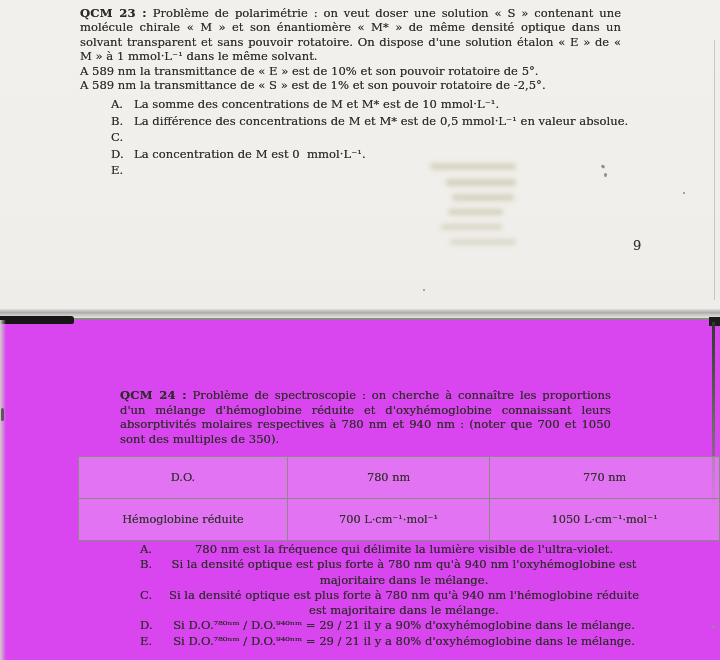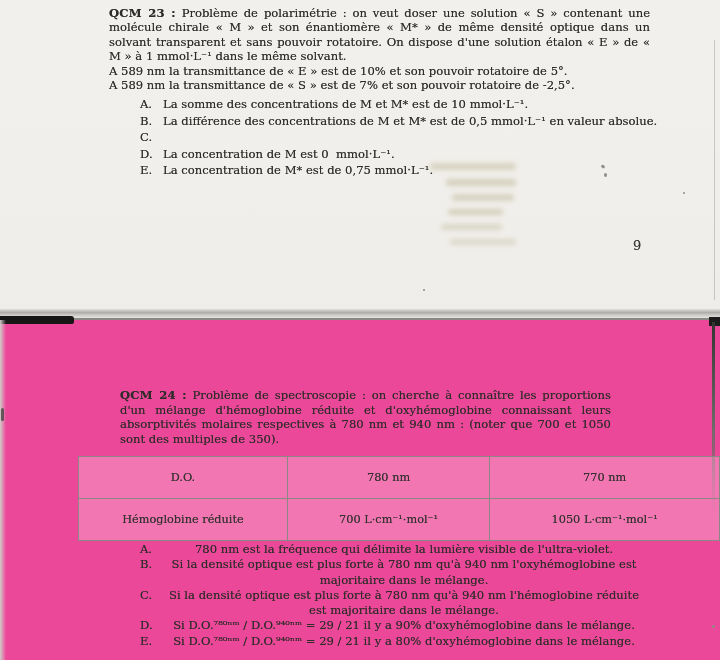--- a/index.html
+++ b/index.html
@@ -6,21 +6,21 @@
   .screen{
     position:relative;width:720px;height:660px;overflow:hidden;
     background:#edebe7;
     font-family:"DejaVu Serif","DejaVu Sans",serif;
     color:#2e2c29;
     text-shadow:0 0 .4px rgba(46,44,41,.65);
   }
   
   .page-top{position:absolute;left:0;top:0;width:720px;height:311px;
     background:linear-gradient(180deg,#f2f0ec 0%,#f1efeb 60%,#efede9 100%);}
-  .q23{position:absolute;left:109px;top:6px;width:541px;font-size:11.6px;line-height:14.4px;}
+  .q23{position:absolute;left:80px;top:6px;width:541px;font-size:11.6px;line-height:14.4px;}
   .q-intro{margin:0;text-align:justify;}
   .q-head{font-weight:bold;letter-spacing:.2px;}
   .stmt{white-space:nowrap;}
   .opts-23{margin-top:4px;padding-left:31px;}
   .opt{display:flex;align-items:flex-start;}
   .opts-23 .opt{line-height:16.4px;}
   .opt-letter{flex:none;width:23px;}
   .opts-23 .opt-text{white-space:nowrap;}
   .page-number{position:absolute;left:633px;top:238px;font-size:13px;color:#3a3834;}
   
@@ -37,21 +37,21 @@
   .sp1{left:601px;top:165px;width:4px;height:3px;transform:rotate(40deg);}
   .sp2{left:604px;top:173px;width:3px;height:4px;}
   .sp3{left:683px;top:192px;width:2px;height:2px;}
   .sp4{left:423px;top:289px;width:2px;height:2px;}
   .top-right-edge{position:absolute;left:714px;top:40px;width:1px;height:260px;background:rgba(150,148,144,.45);}
   
   .page-split{position:absolute;left:0;top:309px;width:720px;height:9px;
     background:linear-gradient(180deg,#e2e0dc 0%,#aeacaa 40%,#c6c4c1 60%,#e6e4e0 100%);}
   
   .page-bottom{position:absolute;left:0;top:318px;width:720px;height:342px;
-    background:#ec4899;border-top:2px solid #8b8985;box-sizing:border-box;}
+    background:#d946ef;border-top:2px solid #8b8985;box-sizing:border-box;}
   .corner-bar-left{position:absolute;left:0;top:-4px;width:74px;height:8px;background:#161616;border-radius:0 3px 2px 0;}
   .corner-nub-right{position:absolute;right:0;top:-3px;width:11px;height:9px;background:#1c1c1c;}
   .right-edge-line{position:absolute;left:712px;top:2px;width:3px;height:188px;
     background:linear-gradient(180deg,#343433 0%,#6c6a67 55%,rgba(130,128,124,0) 100%);}
   .left-edge-shadow{position:absolute;left:0;top:0;width:6px;height:342px;
     background:linear-gradient(90deg,#cfccc8,rgba(247,246,242,0));}
   .left-dash{position:absolute;left:1px;top:88px;width:3px;height:13px;background:#4c4b49;border-radius:2px;opacity:.85;}
   .q24{position:absolute;left:120px;top:68px;width:491px;font-size:11.6px;line-height:14.6px;}
   .do-table{position:absolute;left:78px;top:136px;border-collapse:collapse;table-layout:fixed;
     font-size:11.3px;color:#33312e;background:rgba(255,255,255,.25);}
@@ -66,40 +66,39 @@
 </style>
 </head>
 <body>
 
 <div class="screen">
 
   <section class="page-top">
     <div class="q23">
       <p class="q-intro"><b class="q-head">QCM 23 :</b> <span>Problème de polarimétrie : on veut doser une solution « S » contenant une molécule chirale « M » et son énantiomère « M* » de même densité optique dans un solvant transparent et sans pouvoir rotatoire. On dispose d'une solution étalon « E » de « M » à 1 mmol·L⁻¹ dans le même solvant.</span></p>
       <div class="stmt">A 589 nm la transmittance de « E » est de 10% et son pouvoir rotatoire de 5°.</div>
-      <div class="stmt">A 589 nm la transmittance de « S » est de 7% et son pouvoir rotatoire de -2,5°.</div>
+      <div class="stmt">A 589 nm la transmittance de « S » est de 1% et son pouvoir rotatoire de -2,5°.</div>
       <div class="opts-23">
         <div class="opt">
             <span class="opt-letter">A.</span>
             <span class="opt-text">La somme des concentrations de M et M* est de 10 mmol·L⁻¹.</span>
           </div>
         <div class="opt">
             <span class="opt-letter">B.</span>
             <span class="opt-text">La différence des concentrations de M et M* est de 0,5 mmol·L⁻¹ en valeur absolue.</span>
           </div>
         <div class="opt">
             <span class="opt-letter">C.</span>
           </div>
         <div class="opt">
             <span class="opt-letter">D.</span>
             <span class="opt-text">La concentration de M est 0 &nbsp;mmol·L⁻¹.</span>
           </div>
         <div class="opt">
             <span class="opt-letter">E.</span>
-            <span class="opt-text">La concentration de M* est de 0,75 mmol·L⁻¹.</span>
           </div>
       </div>
     </div>
     <div class="page-number">9</div>
     <div class="smudge"></div>
     <div class="smudge"></div>
     <div class="smudge"></div>
     <div class="smudge"></div>
     <div class="smudge"></div>
     <div class="smudge"></div>

